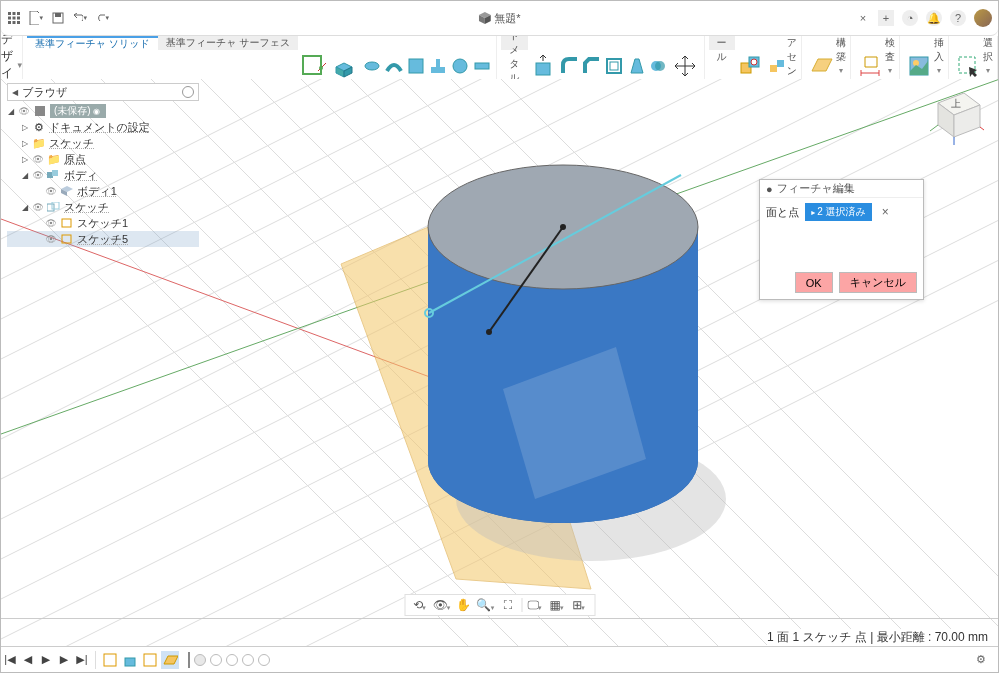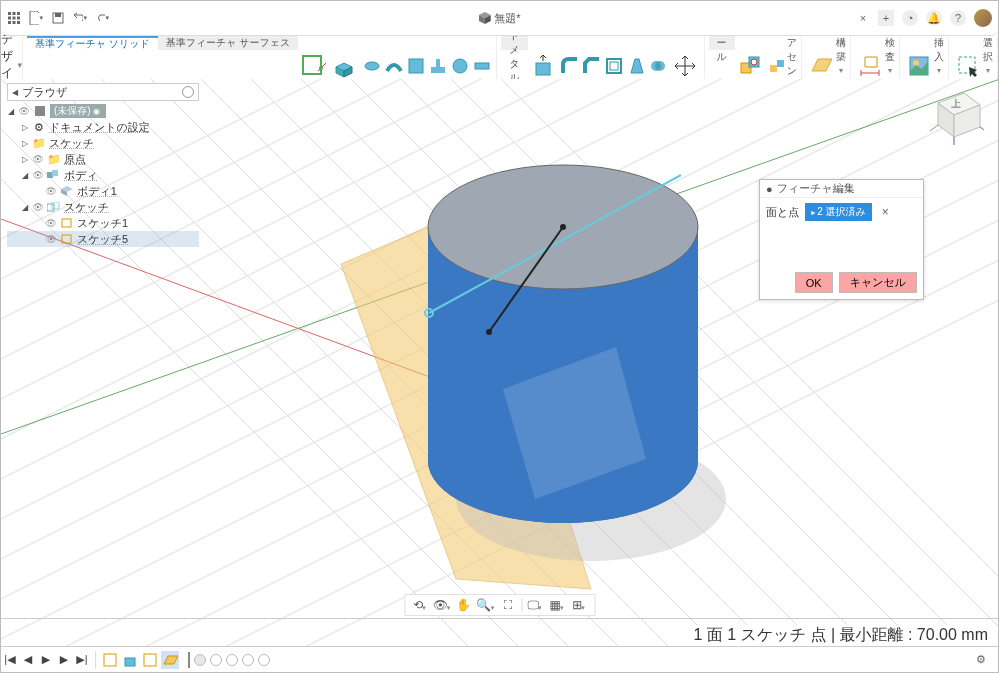--- a/index.html
+++ b/index.html
@@ -64,21 +64,21 @@
 
 .viewcube { position:absolute; top:86px; right:14px; width:58px; height:58px; z-index:5; cursor:pointer; }
 
 
 .navbar { position:absolute; bottom:56px; left:50%; transform:translateX(-50%); height:22px; display:flex; align-items:center; gap:4px; background:#fff; border:1px solid #e0e0e0; padding:0 6px; z-index:5; }
 .nav-icon { width:18px; height:18px; display:flex; align-items:center; justify-content:center; cursor:pointer; font-size:12px; color:#555; }
 .nav-sep { width:1px; height:14px; background:#ddd; }
 .nav-icon .dd { font-size:7px; color:#888; position:relative; top:3px; left:-1px; }
 
 
-.statusbar { position:absolute; bottom:26px; right:10px; font-size:16px; color:#333; background:#fff; z-index:5; }
+.statusbar { position:absolute; bottom:26px; right:10px; font-size:12px; color:#333; background:#fff; z-index:5; }
 
 
 .timeline { position:absolute; bottom:0; left:0; right:0; height:26px; border-top:1px solid #ccc; background:#fff; display:flex; align-items:center; }
 .tl-btn { width:18px; height:18px; display:flex; align-items:center; justify-content:center; cursor:pointer; font-size:11px; color:#444; }
 .tl-sep { width:1px; height:18px; background:#ddd; margin:0 4px; }
 .tl-feat { width:18px; height:18px; margin:0 1px; cursor:pointer; display:flex; align-items:center; justify-content:center; }
 .tl-slider { display:flex; align-items:center; margin-left:6px; }
 .tl-circ { width:12px; height:12px; border:1px solid #bbb; border-radius:50%; margin:0 2px; }
 .tl-circ.fill { background:#e8e8e8; }
 .tl-gear { margin-left:auto; margin-right:8px; width:18px; height:18px; cursor:pointer; display:flex; align-items:center; justify-content:center; color:#666; }

